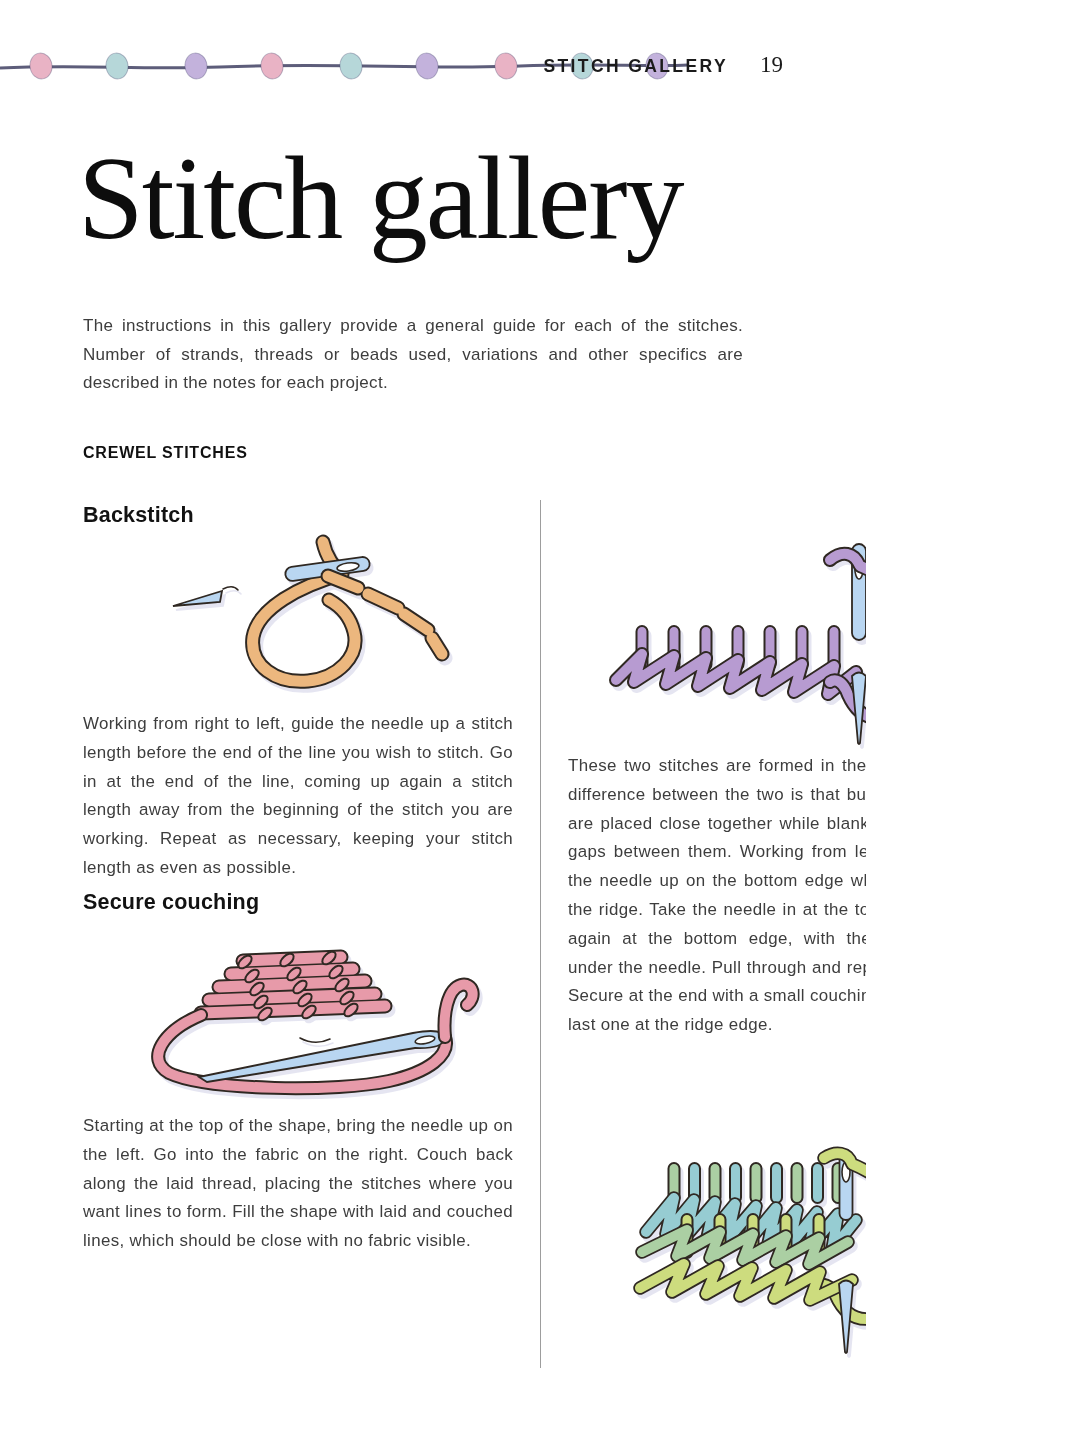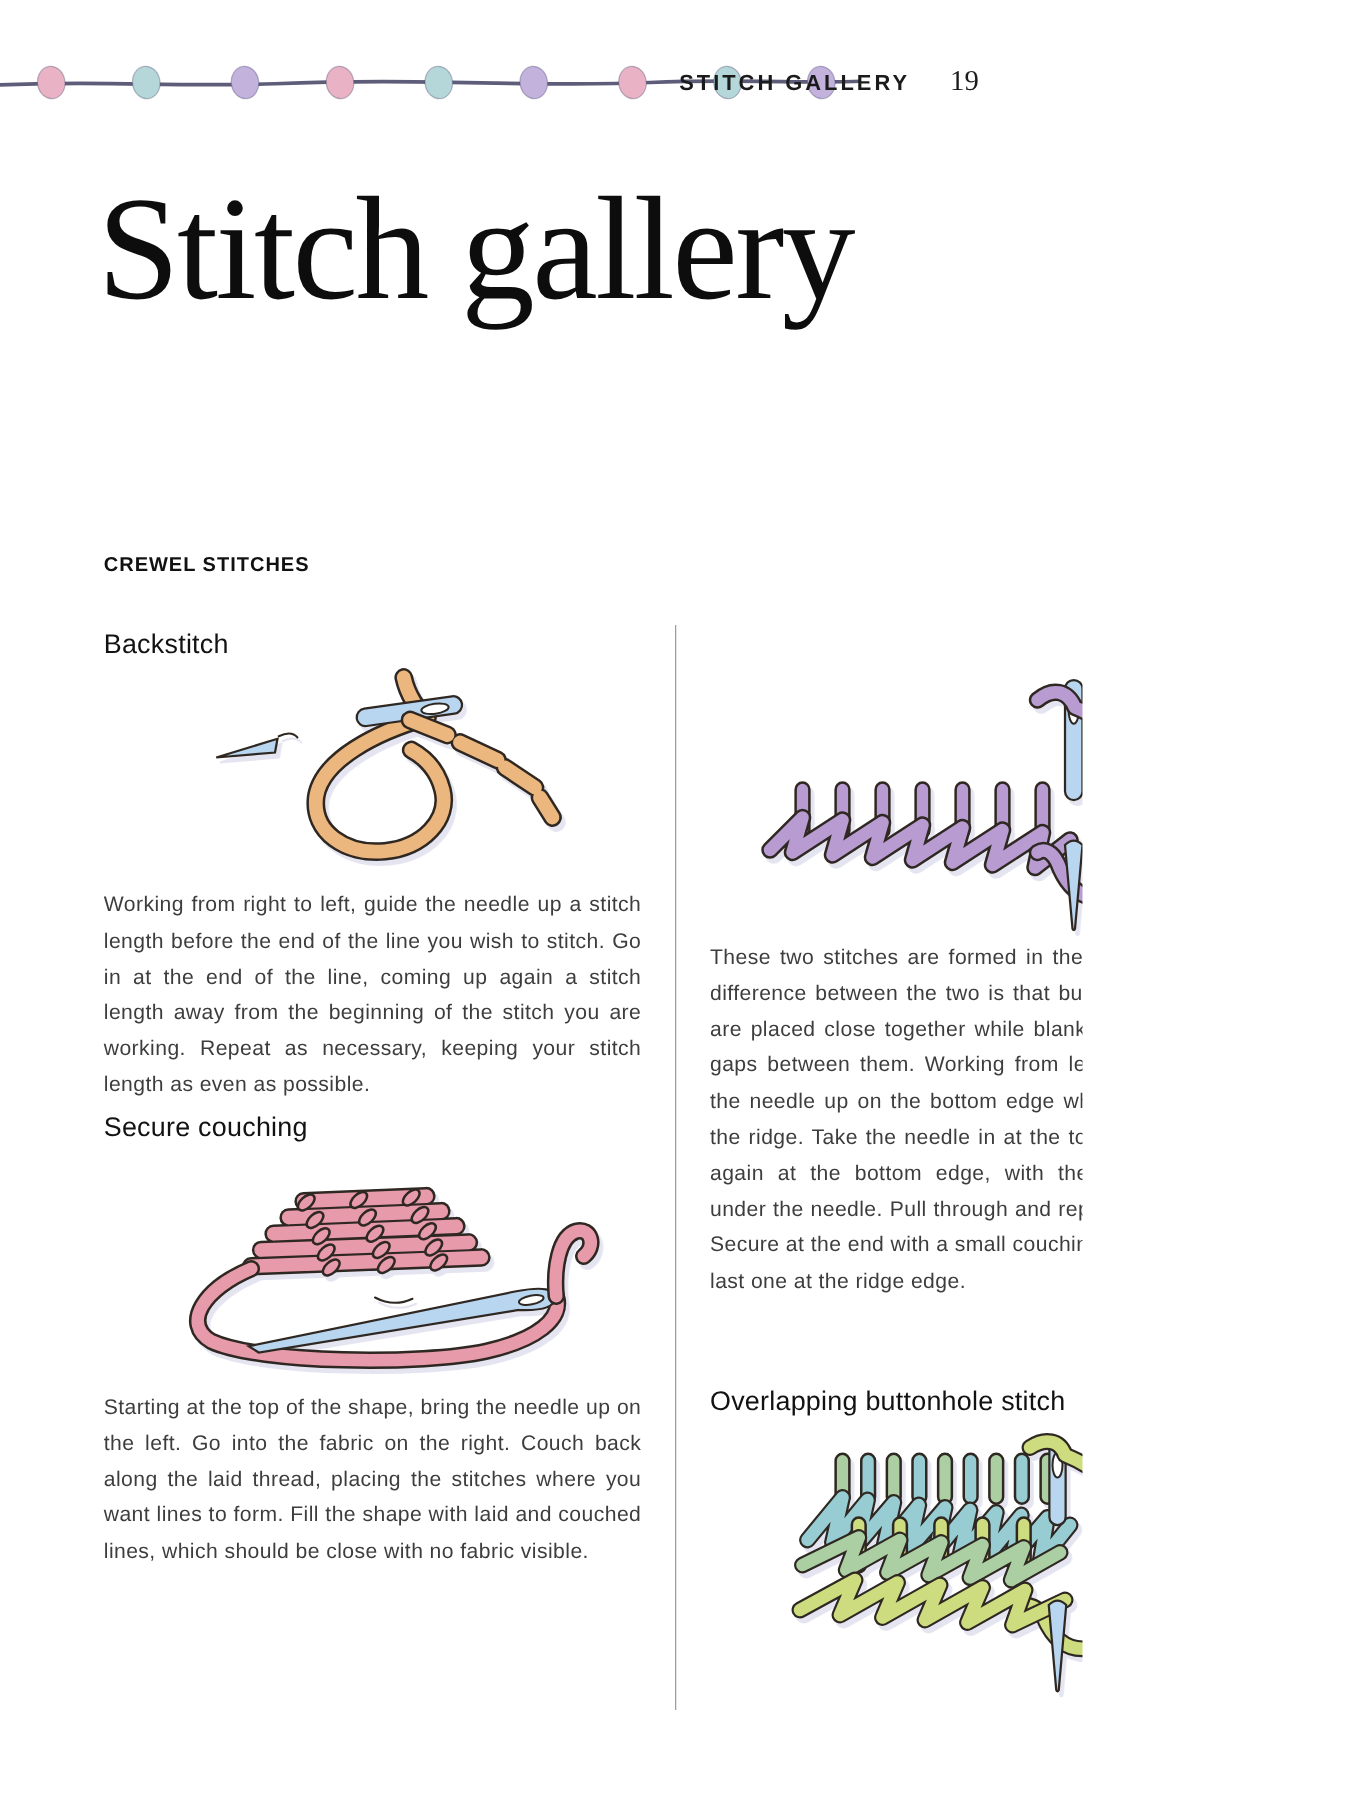--- a/index.html
+++ b/index.html
@@ -16,21 +16,21 @@
 
   
   .title{position:absolute;left:78px;top:140px;margin:0;font-family:"Liberation Serif",serif;
          font-weight:normal;font-size:118px;line-height:1;letter-spacing:-2px;color:#0d0d0d;}
 
   
   .intro{position:absolute;left:83px;top:312px;width:660px;margin:0;
          font-size:17px;line-height:28.6px;letter-spacing:0.3px;color:#3d3d3d;text-align:justify;}
   .section-heading{position:absolute;left:83px;top:444px;margin:0;font-size:16px;font-weight:bold;
          letter-spacing:0.8px;color:#111;}
-  .stitch-heading{position:absolute;margin:0;font-size:21.5px;font-weight:400;
+  .stitch-heading{position:absolute;margin:0;font-size:21.5px;font-weight:700;
          letter-spacing:0.2px;color:#121212;}
   .body-par{position:absolute;margin:0;font-size:16.9px;line-height:28.8px;letter-spacing:0.35px;
          color:#3d3d3d;text-align:justify;}
 
   #h-backstitch{left:83px;top:503px;}
   #p-backstitch{left:83px;top:710px;width:430px;}
   #h-bokara{left:83px;top:890px;}
   #p-bokara{left:83px;top:1112px;width:430px;}
   #h-buttonhole{left:568px;top:503px;}
   #p-buttonhole{left:568px;top:752px;width:428px;}
@@ -71,20 +71,21 @@
     <ellipse class="bead" cx="657" cy="18" rx="11" ry="13" transform="rotate(-8 657 18)" fill="#c3b2dc"></ellipse>
   </svg>
 
   <div class="running-head">
     <span class="rh-label">STITCH GALLERY</span>
     <span class="rh-num">19</span>
   </div>
 
   <h1 class="title">Stitch gallery</h1>
 
+  <p class="intro">The instructions in this gallery provide a general guide for each of the stitches. Number of strands, threads or beads used, variations and other specifics are described in the notes for each project.</p>
 
   <h2 class="section-heading">CREWEL STITCHES</h2>
 
   <div class="divider"></div>
 
   <h3 class="stitch-heading" id="h-backstitch">Backstitch</h3>
 
   <svg class="ill" id="ill-backstitch" width="390" height="158" viewBox="0 0 390 158">
     <defs>
       <path id="bs-loop" d="M213,0 C216,14 224,26 232,32 C190,44 148,66 143,95 C139,124 167,142 198,139 C228,136 250,114 244,90 C240,74 230,64 219,58"></path>
@@ -216,21 +217,20 @@
     <g class="core" stroke-width="10" stroke="#b79bd1">
         <use href="#bh-d"></use>
       </g>
     <g fill="#b9d6f1">
       <path class="nd" d="M262,136 Q269,129 276,136 L270,203 Q269,205 268,203 Z"></path>
     </g>
   </svg>
 
   <p class="body-par" id="p-buttonhole">These two stitches are formed in the same way. The difference between the two is that buttonhole stitches are placed close together while blanket stitches have gaps between them. Working from left to right, bring the needle up on the bottom edge where you require the ridge. Take the needle in at the top edge, and out again at the bottom edge, with the thread looped under the needle. Pull through and repeat as required. Secure at the end with a small couching stitch over the last one at the ridge edge.</p>
 
-  <h3 class="stitch-heading" id="h-overlap">Overlapping buttonhole stitch</h3>
 
   <svg class="ill" id="ill-overlap" width="390" height="212" viewBox="0 0 390 212">
     <defs>
       <path id="ov-zzt" d="M46,84 L74,50 L66,86 L94,52 L86,88 L115,54 L107,90 L135,56 L127,92 L156,58 L148,94 L176,60 L168,96 L197,62 L189,98 L217,64 L209,100 L238,66 L232,102 L256,72"></path>
       <path id="ov-zzg" d="M42,104 L87,82 L77,108 L120,84 L110,110 L153,86 L143,112 L186,88 L176,114 L219,90 L209,116 L248,94"></path>
       <path id="ov-zzl" d="M40,140 L84,116 L72,144 L118,118 L106,146 L152,120 L140,148 L186,122 L174,150 L220,124 L210,152 L252,132"></path>
       <path id="ov-d" d="M224,10 C236,2 248,4 252,16 C296,34 322,74 316,118 C311,152 292,170 268,171 C251,172 241,160 235,146 C231,138 223,134 215,138"></path>
     </defs>
     <g fill="#abcfa3">
       <rect class="bar" x="68.5" y="15" width="11" height="40" rx="5.5"></rect>

